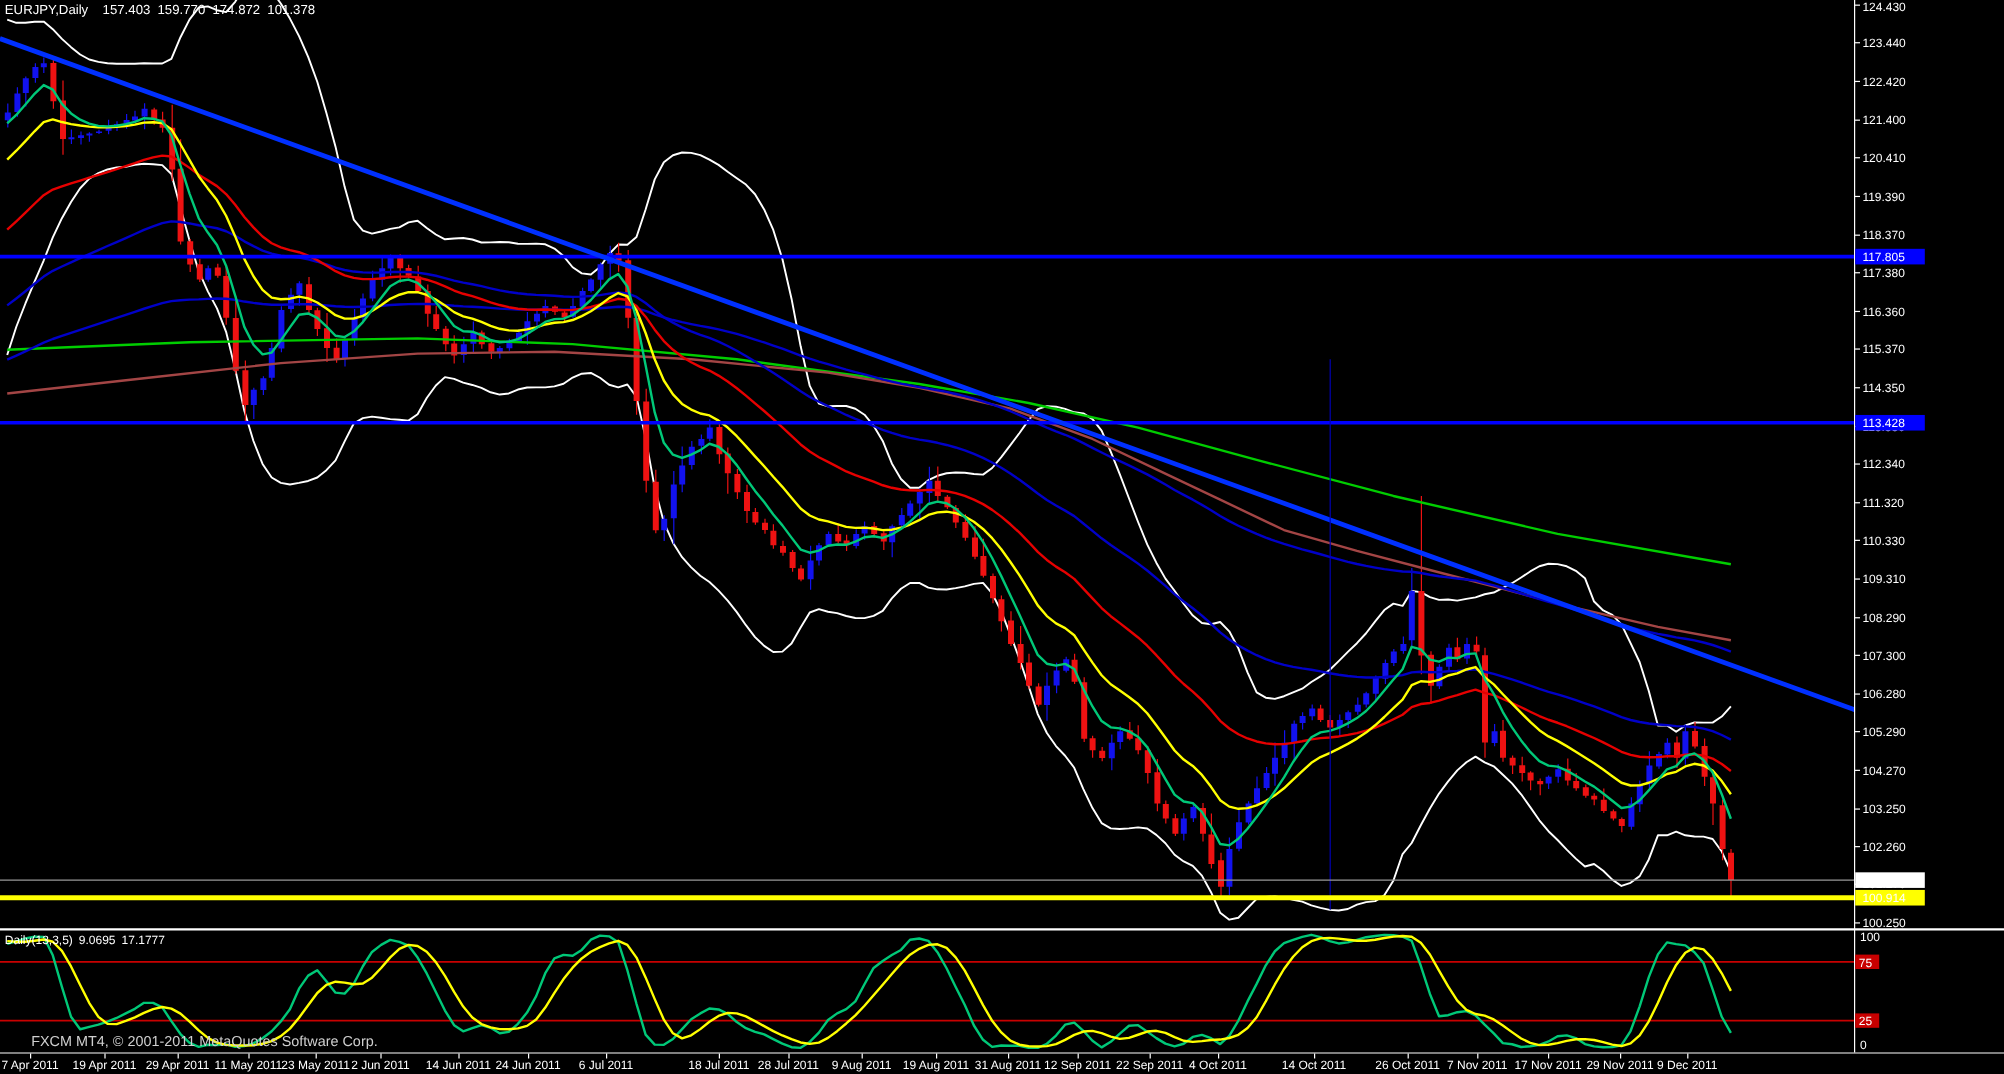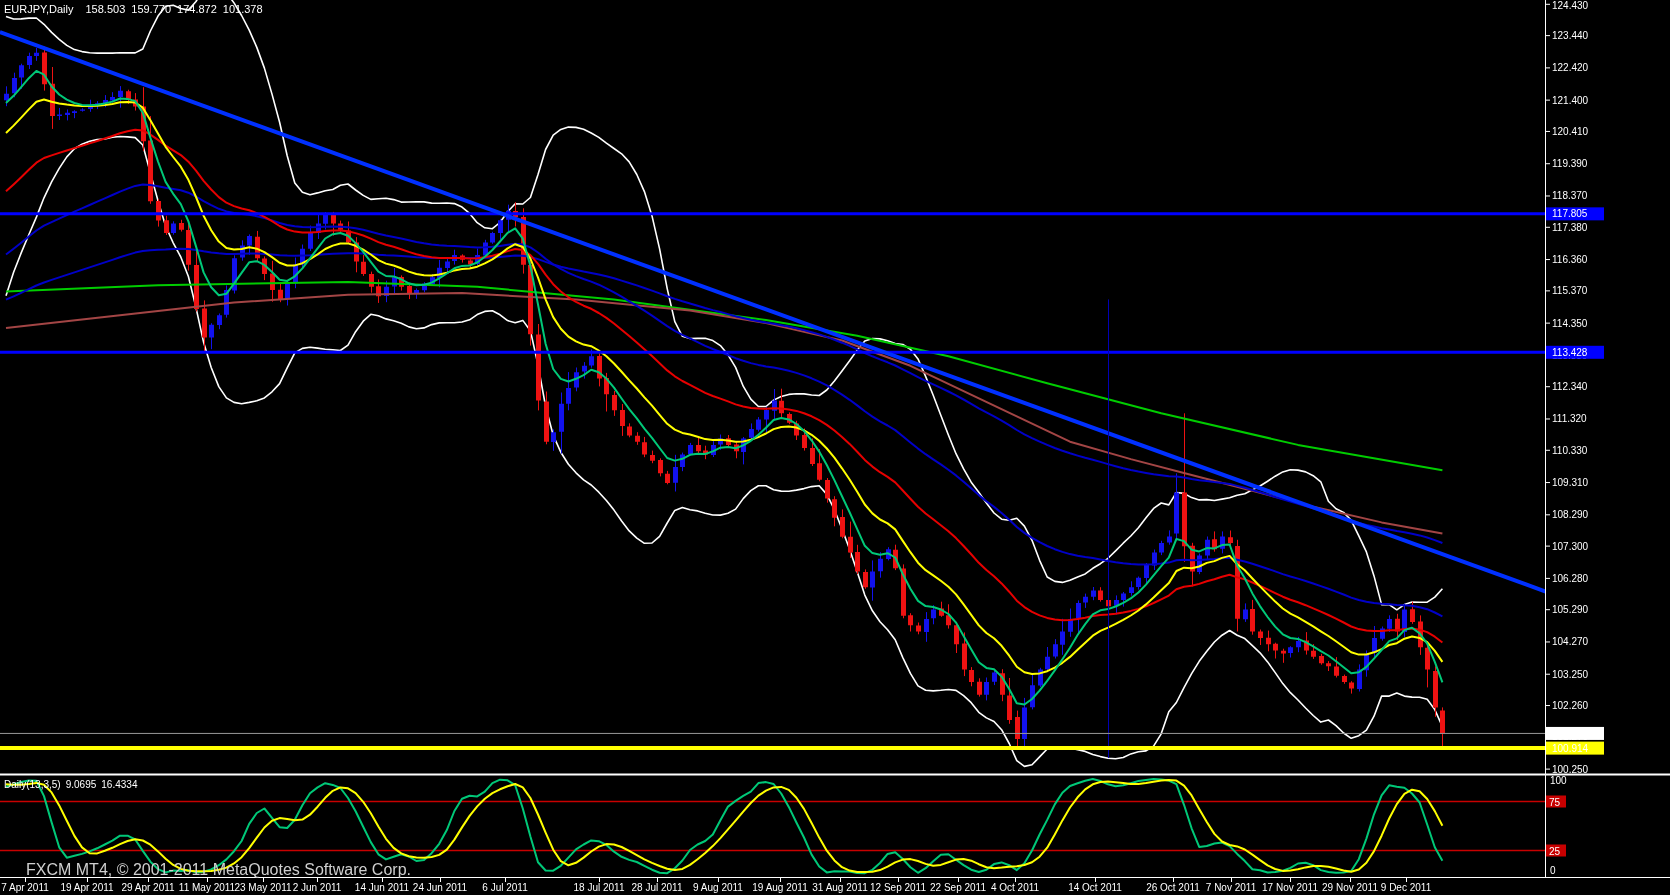--- a/index.html
+++ b/index.html
@@ -5,21 +5,21 @@
   html,body{margin:0;padding:0;background:#000;}
   .wrap{position:relative;width:1670px;height:895px;background:#000;overflow:hidden;
         font-family:"Liberation Sans",sans-serif;}
   .wrap svg{position:absolute;left:0;top:0;}
   svg text{font-family:"Liberation Sans",sans-serif;font-size:10px;fill:#fff;}
   .chart-title{position:absolute;left:4px;top:3px;color:#fff;font-size:11px;z-index:5;white-space:nowrap;}
   .chart-title span{margin-right:6px;}
   .chart-title .sym{margin-right:12px;}
   .stoch-label{position:absolute;left:4px;top:779px;color:#fff;font-size:10px;z-index:5;white-space:nowrap;}
   .stoch-label span{margin-right:5px;}
-  .copyright{position:absolute;left:4px;top:861px;color:#cfcfcf;font-size:16px;z-index:5;white-space:nowrap;padding-left:22px;}
+  .copyright{position:absolute;left:4px;top:861px;color:#cfcfcf;font-size:12px;z-index:5;white-space:nowrap;padding-left:22px;}
 </style>
 </head>
 <body>
 
 <div class="wrap">
   <svg id="cv" width="1670" height="895">
       <defs>
         <clipPath id="mainClip">
           <rect x="0" y="0" width="1545" height="772"></rect>
         </clipPath>
@@ -174,21 +174,21 @@
         <line x1="1290.5" y1="878" x2="1290.5" y2="882" stroke="#fff" stroke-width="1"></line>
         <text x="1290" y="891" text-anchor="middle" fill="#d6d6d6">17 Nov 2011</text>
         <line x1="1350.5" y1="878" x2="1350.5" y2="882" stroke="#fff" stroke-width="1"></line>
         <text x="1350" y="891" text-anchor="middle" fill="#d6d6d6">29 Nov 2011</text>
         <line x1="1406.5" y1="878" x2="1406.5" y2="882" stroke="#fff" stroke-width="1"></line>
         <text x="1406" y="891" text-anchor="middle" fill="#d6d6d6">9 Dec 2011</text>
       </g>
     </svg>
 
   <div class="chart-title">
-    <span class="sym">EURJPY,Daily</span><span>158.503</span><span>159.770</span><span>174.872</span><span>101.378</span>
+    <span class="sym">EURJPY,Daily</span><span>157.403</span><span>159.770</span><span>174.872</span><span>101.378</span>
   </div>
 
   <div class="stoch-label">
-    <span>Daily(13,3,5)</span><span>9.0695</span><span>16.4334</span>
+    <span>Daily(13,3,5)</span><span>9.0695</span><span>17.1777</span>
   </div>
 
   <div class="copyright">FXCM MT4, © 2001-2011 MetaQuotes Software Corp.</div>
 </div>
 
 </body></html>

